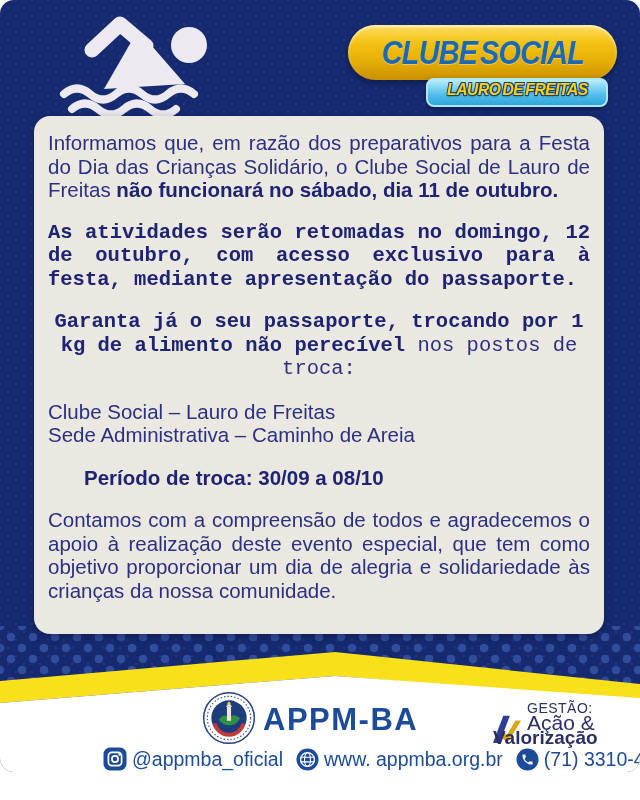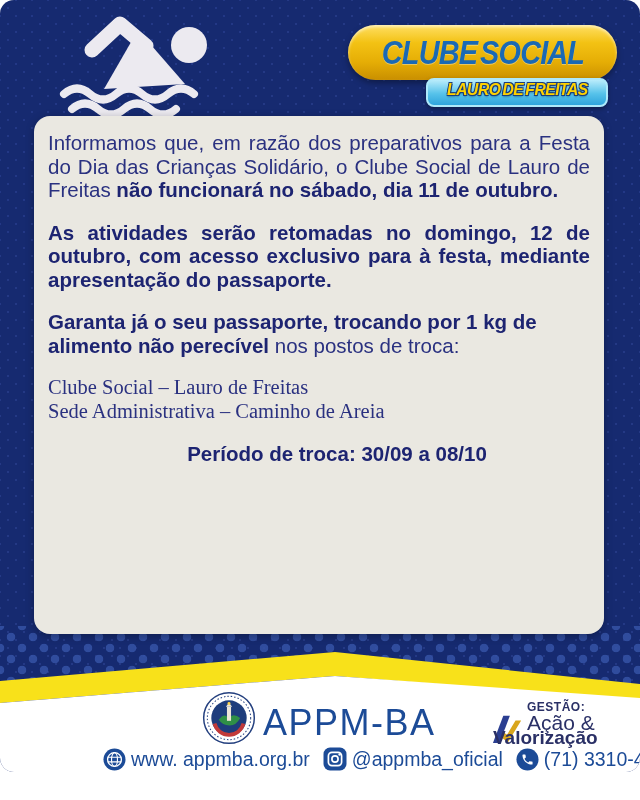--- a/index.html
+++ b/index.html
@@ -44,23 +44,23 @@
   .para{margin:0 0 19px 0;font-size:20.5px;line-height:23.5px;color:var(--c-text);
     white-space:pre-line;}
   .para strong{font-weight:bold;color:var(--c-text_bold);}
 
   .chevron{position:absolute;left:0;top:645px;width:640px;height:62px;background:var(--c-chevron);
     clip-path:polygon(0 36px,335px 7px,640px 39px,640px 55px,335px 31px,0 58px);}
   .footer-white{position:absolute;left:0;top:650px;width:640px;height:150px;background:#ffffff;
     clip-path:polygon(0 53px,335px 26px,640px 48px,640px 150px,0 150px);}
 
   .emblem{position:absolute;left:202px;top:41px;width:54px;height:54px;}
-  .org-name{position:absolute;left:263px;top:52px;font-size:36px;font-weight:normal;
+  .org-name{position:absolute;left:263px;top:52px;font-size:31px;font-weight:bold;
     letter-spacing:1.5px;color:var(--c-footer_blue);}
-  .gestao-label{position:absolute;left:527px;top:50px;font-size:12px;font-weight:bold;
+  .gestao-label{position:absolute;left:527px;top:50px;font-size:14px;font-weight:normal;
     letter-spacing:.5px;color:var(--c-gestao_navy);}
   .gestao-mark{position:absolute;left:492px;top:64px;width:32px;height:30px;}
   .gestao-l1{position:absolute;left:527px;top:61px;font-size:21px;font-weight:normal;color:var(--c-gestao_navy);}
   .gestao-l2{position:absolute;left:493px;top:77px;font-size:19px;font-weight:bold;color:var(--c-gestao_navy);}
 
   .contact-row{position:absolute;left:103px;top:97px;display:flex;align-items:center;gap:13px;}
   .contact-item{display:flex;align-items:center;gap:5px;color:var(--c-footer_blue);
     font-size:19.5px;white-space:nowrap;}
   .contact-item svg{display:block;}
 </style>
@@ -82,25 +82,26 @@
   <div class="pill">
     <span>CLUBE SOCIAL</span>
   </div>
   <div class="sub-badge">
     <span>LAURO DE FREITAS</span>
   </div>
 
   <div class="card">
     <div class="card-text">
         <p class="para" style="text-align: justify;"><span>Informamos que, em razão dos preparativos para a Festa do Dia das Crianças Solidário, o Clube Social de Lauro de Freitas </span><strong>não funcionará no sábado, dia 11 de outubro.</strong></p>
-        <p class="para" style="text-align: justify;"><strong>As atividades serão retomadas no domingo, 12 de outubro, com acesso exclusivo para à festa, mediante apresentação do passaporte.</strong></p>
-        <p class="para" style="text-align: left;"><strong>Garanta já o seu passaporte, trocando por 1 kg de alimento não perecível</strong><span> nos postos de troca:</span></p>
-        <p class="para" style="text-align: left; font-family: Liberation Serif, serif;"><span>Clube Social – Lauro de Freitas
+        <p class="para" style="text-align: justify; font-family: Liberation Mono, monospace;"><strong>As atividades serão retomadas no domingo, 12 de outubro, com acesso exclusivo para à festa, mediante apresentação do passaporte.</strong></p>
+        <p class="para" style="text-align: center; font-family: Liberation Mono, monospace;"><strong>Garanta já o seu passaporte, trocando por 1 kg de alimento não perecível</strong><span> nos postos de troca:</span></p>
+        <p class="para" style="text-align: left;"><span>Clube Social – Lauro de Freitas
 Sede Administrativa – Caminho de Areia</span></p>
-        <p class="para" style="text-align: center; margin-left: 36px;"><strong>Período de troca: 30/09 a 08/10</strong></p>
+        <p class="para" style="text-align: left; margin-left: 36px;"><strong>Período de troca: 30/09 a 08/10</strong></p>
+        <p class="para" style="text-align: justify;"><span>Contamos com a compreensão de todos e agradecemos o apoio à realização deste evento especial, que tem como objetivo proporcionar um dia de alegria e solidariedade às crianças da nossa comunidade.</span></p>
       </div>
   </div>
 
   <div class="chevron"></div>
 
   <div class="footer-white">
     <svg class="emblem" viewBox="0 0 58 58" aria-hidden="true">
       <circle cx="29" cy="29" r="27.2" fill="#ffffff" stroke="#24407f" stroke-width="1.6"></circle>
       <circle cx="29" cy="29" r="23.3" fill="none" stroke="#24407f" stroke-width="1.1" stroke-dasharray="1.6 2.1"></circle>
       <circle cx="29" cy="29" r="19" fill="#1e3d7c"></circle>
@@ -115,36 +116,36 @@
     <div class="gestao-label">GESTÃO:</div>
     <svg class="gestao-mark" viewBox="0 0 34 30" aria-hidden="true">
       <polygon points="1,30 12,1 19,1 8,30" fill="#2b3f92"></polygon>
       <path d="M10,24 L17,29 L31,6 L25,6 L16,21 L13,19 Z" fill="#d9a61c"></path>
     </svg>
     <div class="gestao-l1">Ação &amp;</div>
     <div class="gestao-l2">Valorização</div>
 
     <div class="contact-row">
       <div class="contact-item">
+        <svg width="24" height="24" viewBox="0 0 24 24" aria-hidden="true">
+          <rect x="0.5" y="0.5" width="23" height="23" rx="6.5" fill="#1c4b97"></rect>
+          <rect x="5.4" y="5.4" width="13.2" height="13.2" rx="3.6" fill="none" stroke="#fff" stroke-width="1.7"></rect>
+          <circle cx="12" cy="12" r="3.1" fill="none" stroke="#fff" stroke-width="1.7"></circle>
+          <circle cx="16.6" cy="7.4" r="1.25" fill="#fff"></circle>
+        </svg>
+        <span>@appmba_oficial</span>
+      </div>
+      <div class="contact-item">
         <svg width="23" height="23" viewBox="0 0 24 24" aria-hidden="true">
           <circle cx="12" cy="12" r="11.5" fill="#1c4b97"></circle>
           <circle cx="12" cy="12" r="7.2" fill="none" stroke="#fff" stroke-width="1.4"></circle>
           <ellipse cx="12" cy="12" rx="3.1" ry="7.2" fill="none" stroke="#fff" stroke-width="1.2"></ellipse>
           <path d="M5,9.6 H19 M5,14.4 H19" stroke="#fff" stroke-width="1.2" fill="none"></path>
         </svg>
         <span>www. appmba.org.br</span>
-      </div>
-      <div class="contact-item">
-        <svg width="24" height="24" viewBox="0 0 24 24" aria-hidden="true">
-          <rect x="0.5" y="0.5" width="23" height="23" rx="6.5" fill="#1c4b97"></rect>
-          <rect x="5.4" y="5.4" width="13.2" height="13.2" rx="3.6" fill="none" stroke="#fff" stroke-width="1.7"></rect>
-          <circle cx="12" cy="12" r="3.1" fill="none" stroke="#fff" stroke-width="1.7"></circle>
-          <circle cx="16.6" cy="7.4" r="1.25" fill="#fff"></circle>
-        </svg>
-        <span>@appmba_oficial</span>
       </div>
       <div class="contact-item">
         <svg width="23" height="23" viewBox="0 0 24 24" aria-hidden="true">
           <circle cx="12" cy="12" r="11.5" fill="#1c4b97"></circle>
           <g transform="translate(5.0,5.0) scale(0.585)">
             <path d="M6.62 10.79c1.44 2.83 3.76 5.14 6.59 6.59l2.2-2.21c.27-.27.67-.36 1.02-.24 1.12.37 2.33.57 3.57.57.55 0 1 .45 1 1V20c0 .55-.45 1-1 1-9.39 0-17-7.61-17-17 0-.55.45-1 1-1h3.5c.55 0 1 .45 1 1 0 1.25.2 2.45.57 3.57.11.35.03.74-.25 1.02l-2.2 2.2z" fill="#ffffff"></path>
           </g>
         </svg>
         <span>(71) 3310-4250</span>
       </div>

